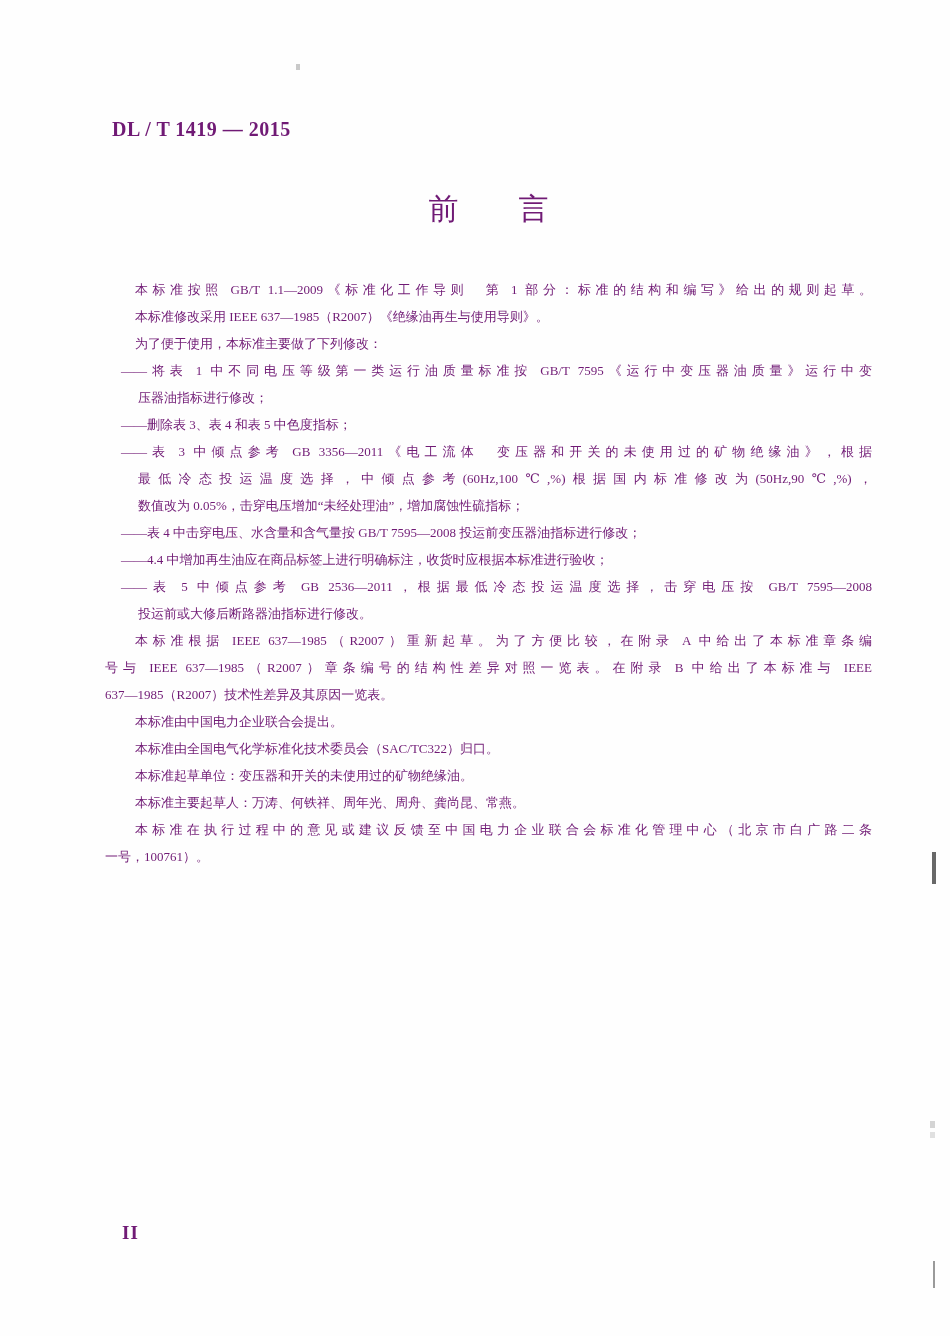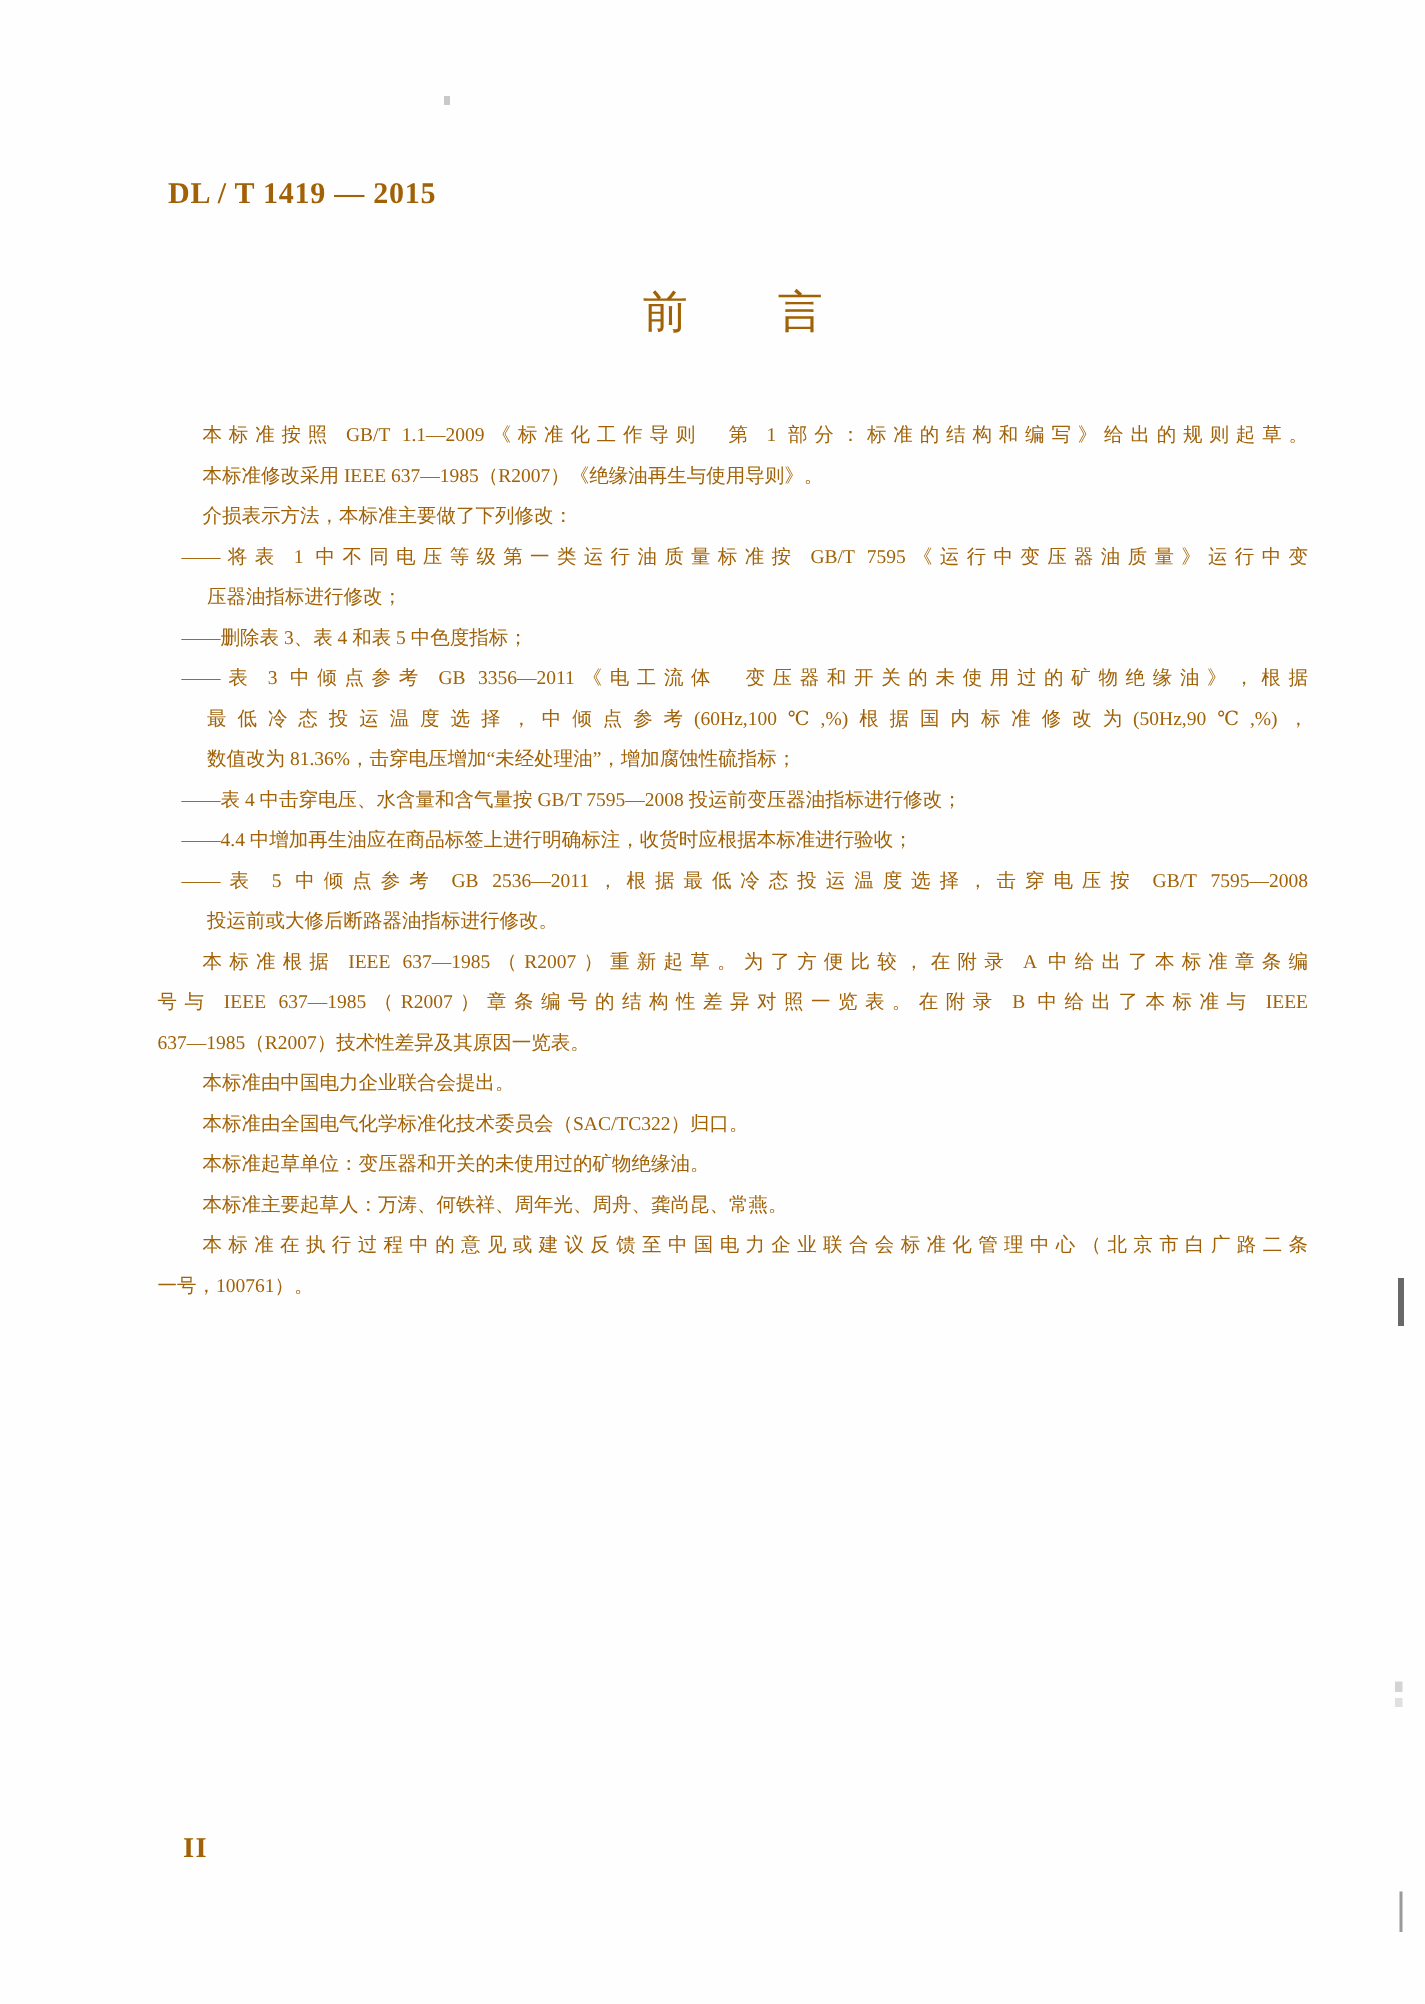--- a/index.html
+++ b/index.html
@@ -7,21 +7,21 @@
     padding: 0;
     background: #ffffff;
   }
   .page {
     position: relative;
     width: 950px;
     height: 1336px;
     background: #fefefe;
     overflow: hidden;
     font-family: "Liberation Serif", "DejaVu Serif", serif;
-    color: #a16207;
+    color: #701a75;
   }
   .std-header {
     position: absolute;
     left: 112px;
     top: 118px;
     font-size: 20px;
     font-weight: bold;
     letter-spacing: 0.5px;
     white-space: nowrap;
   }
@@ -79,27 +79,27 @@
 
 <div class="page">
 
   <div class="std-header">DL / T 1419 — 2015</div>
 
   <h1 class="doc-title">前　　言</h1>
 
   <div class="body-text">
     <div class="ln ind-p just">本标准按照 GB/T 1.1—2009《标准化工作导则　第 1 部分：标准的结构和编写》给出的规则起草。</div>
     <div class="ln ind-p">本标准修改采用 IEEE 637—1985（R2007）《绝缘油再生与使用导则》。</div>
-    <div class="ln ind-p">介损表示方法，本标准主要做了下列修改：</div>
+    <div class="ln ind-p">为了便于使用，本标准主要做了下列修改：</div>
     <div class="ln ind-d just">——将表 1 中不同电压等级第一类运行油质量标准按 GB/T 7595《运行中变压器油质量》运行中变</div>
     <div class="ln ind-c">压器油指标进行修改；</div>
     <div class="ln ind-d">——删除表 3、表 4 和表 5 中色度指标；</div>
     <div class="ln ind-d just">——表 3 中倾点参考 GB 3356—2011《电工流体　变压器和开关的未使用过的矿物绝缘油》，根据</div>
     <div class="ln ind-c just">最低冷态投运温度选择，中倾点参考(60Hz,100℃,%)根据国内标准修改为(50Hz,90℃,%)，</div>
-    <div class="ln ind-c">数值改为 81.36%，击穿电压增加“未经处理油”，增加腐蚀性硫指标；</div>
+    <div class="ln ind-c">数值改为 0.05%，击穿电压增加“未经处理油”，增加腐蚀性硫指标；</div>
     <div class="ln ind-d">——表 4 中击穿电压、水含量和含气量按 GB/T 7595—2008 投运前变压器油指标进行修改；</div>
     <div class="ln ind-d">——4.4 中增加再生油应在商品标签上进行明确标注，收货时应根据本标准进行验收；</div>
     <div class="ln ind-d just">——表 5 中倾点参考 GB 2536—2011，根据最低冷态投运温度选择，击穿电压按 GB/T 7595—2008</div>
     <div class="ln ind-c">投运前或大修后断路器油指标进行修改。</div>
     <div class="ln ind-p just">本标准根据 IEEE 637—1985（R2007）重新起草。为了方便比较，在附录 A 中给出了本标准章条编</div>
     <div class="ln ind-0 just">号与 IEEE 637—1985（R2007）章条编号的结构性差异对照一览表。在附录 B 中给出了本标准与 IEEE</div>
     <div class="ln ind-0">637—1985（R2007）技术性差异及其原因一览表。</div>
     <div class="ln ind-p">本标准由中国电力企业联合会提出。</div>
     <div class="ln ind-p">本标准由全国电气化学标准化技术委员会（SAC/TC322）归口。</div>
     <div class="ln ind-p">本标准起草单位：变压器和开关的未使用过的矿物绝缘油。</div>

